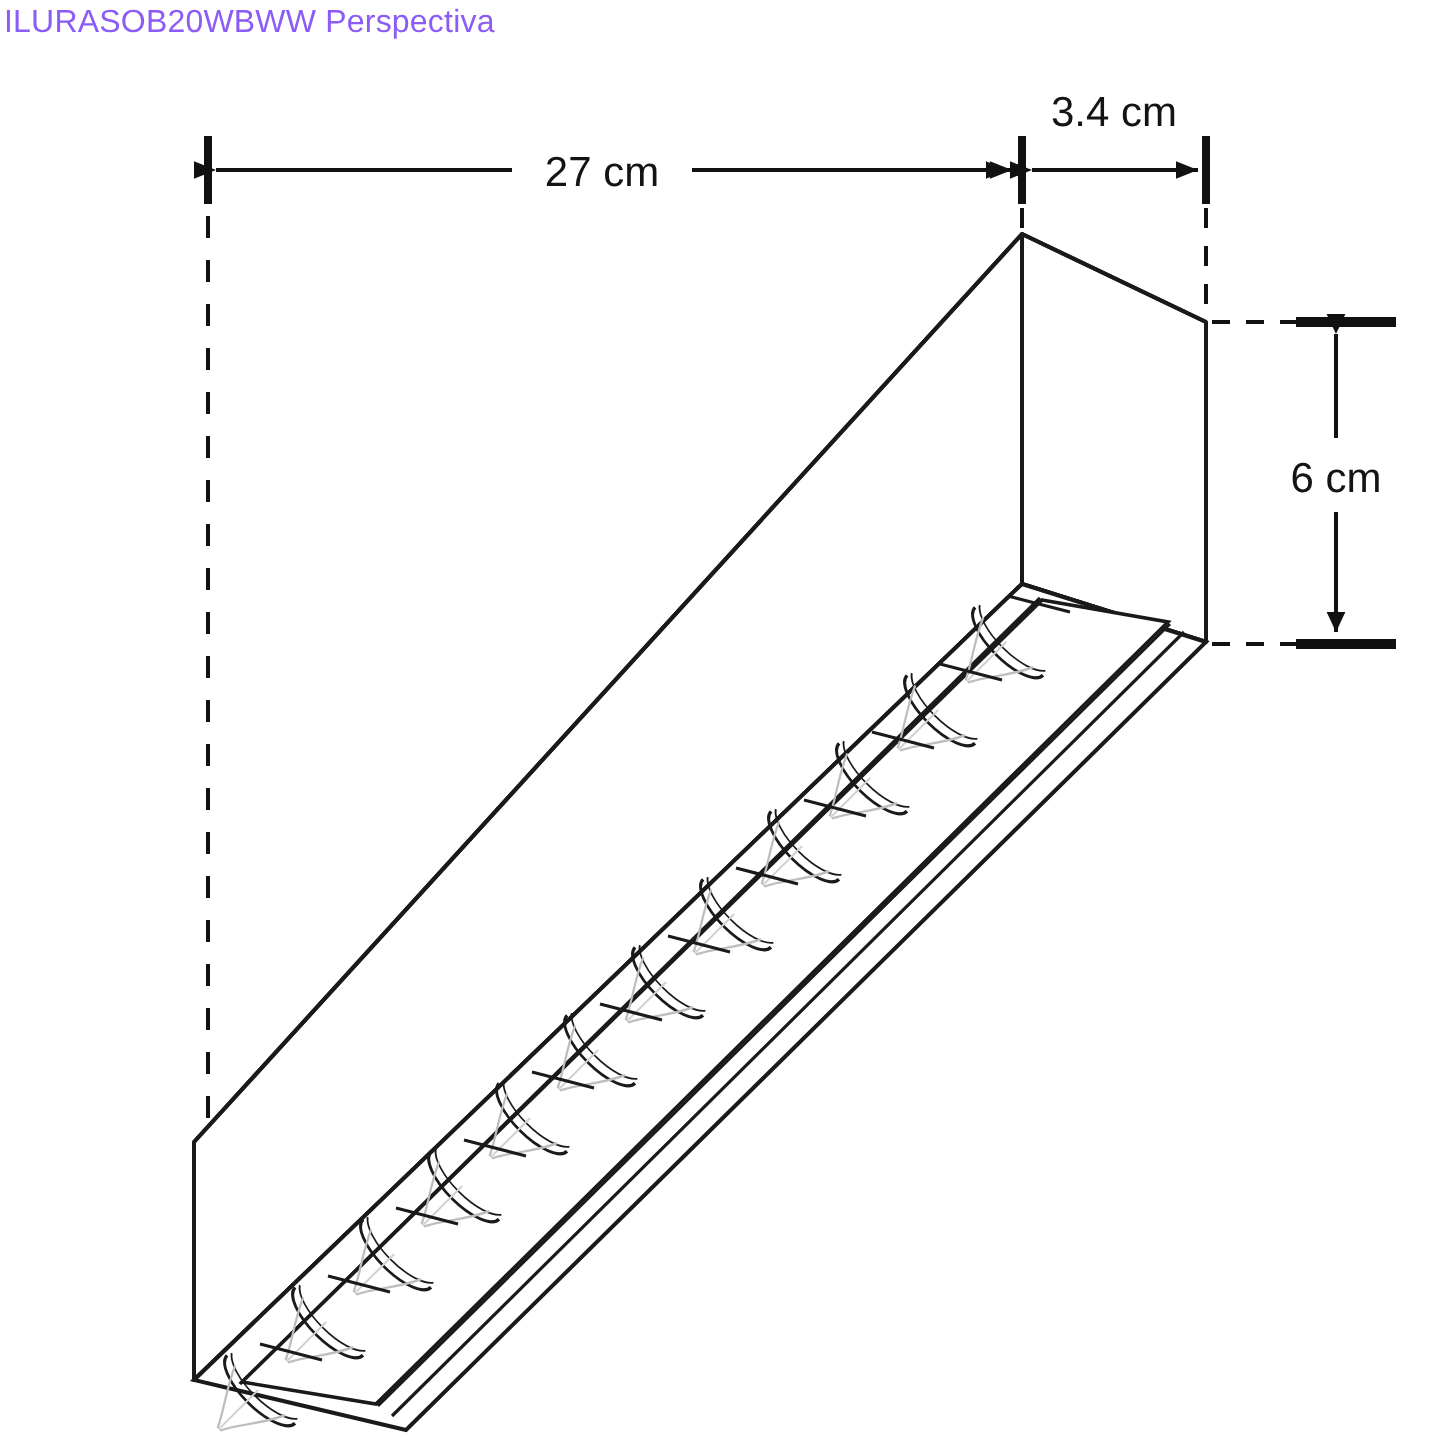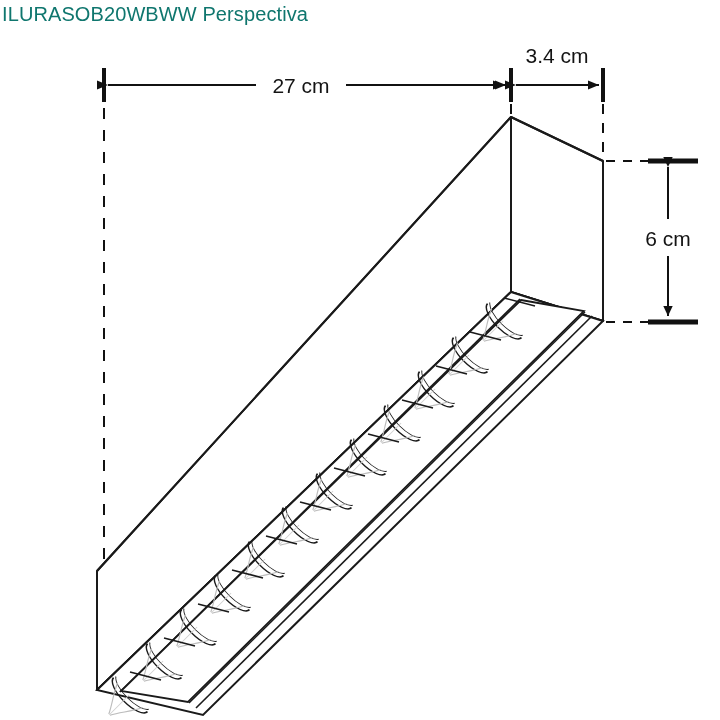--- a/index.html
+++ b/index.html
@@ -18,24 +18,24 @@
   #page {
     position: relative;
     width: 720px;
     height: 720px;
     background: #ffffff;
   }
   #title {
     position: absolute;
     left: 2px;
     top: 3px;
-    font-size: 20px;
+    font-size: 16px;
     font-weight: 400;
     letter-spacing: 0.1px;
-    color: #0f766e;
+    color: #8b5cf6;
     white-space: nowrap;
   }
   #drawing {
     position: absolute;
     left: 0;
     top: 0;
     width: 720px;
     height: 720px;
   }
   .dim-text {

